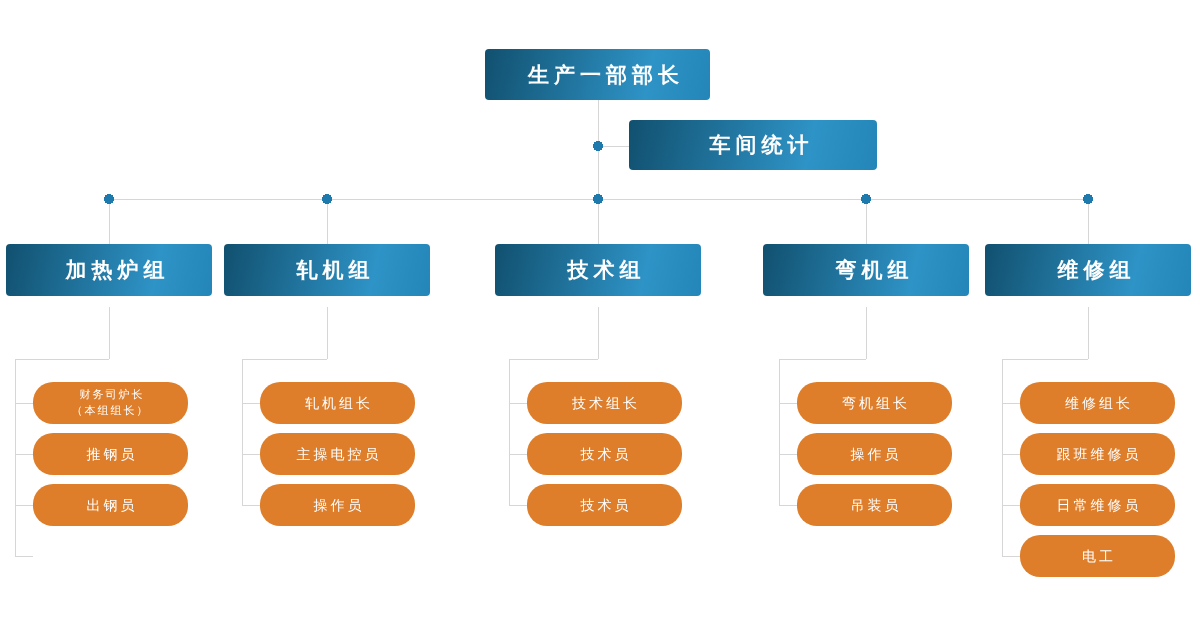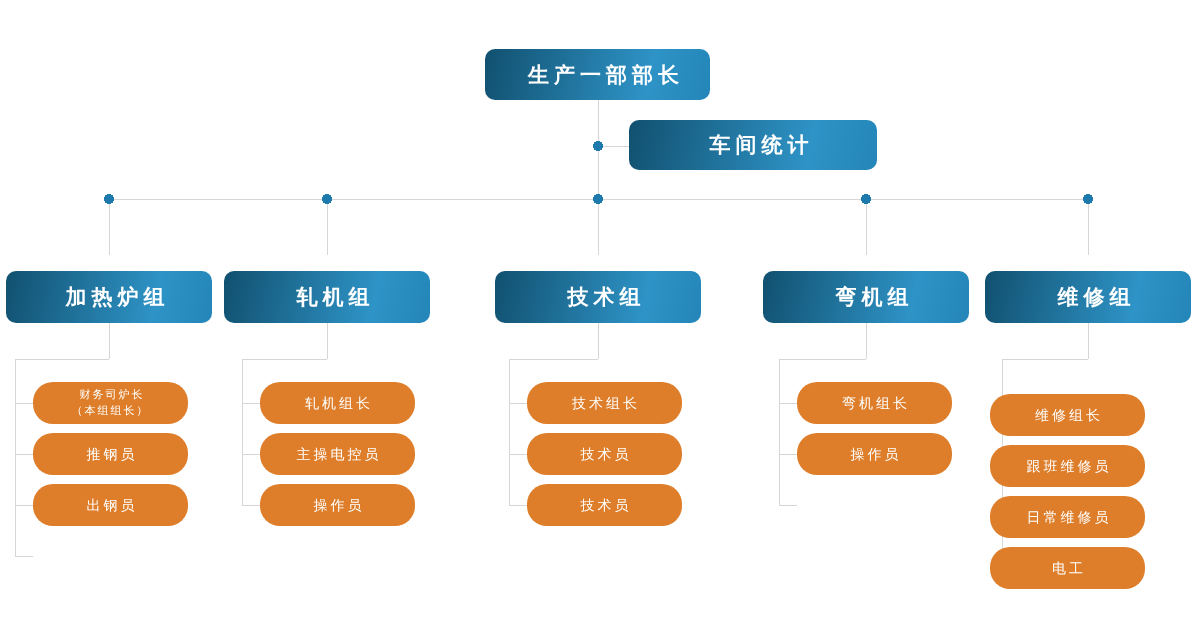--- a/index.html
+++ b/index.html
@@ -16,28 +16,28 @@
     position:relative;width:1200px;height:634px;background:var(--background);
     font-family:"DejaVu Sans","Liberation Sans",sans-serif;overflow:hidden;
   }
   .connector-layer{position:absolute;left:0;top:0;pointer-events:none;}
   .node{
     position:absolute;display:flex;align-items:center;justify-content:center;
     color:var(--text-color);text-align:center;box-sizing:border-box;
   }
   .blue{
     background:linear-gradient(102deg,var(--blue-gradient-start) 0%,var(--blue-gradient-end) 72%,#2486B8 100%);
-    border-radius:10px;font-weight:bold;font-size:21px;letter-spacing:5px;text-indent:5px;padding-left:12px;
+    border-radius:4px;font-weight:bold;font-size:21px;letter-spacing:5px;text-indent:5px;padding-left:12px;
   }
   .root-box{left:485px;top:49px;width:225px;height:51px;}
   .stat-box{left:629px;top:120px;width:248px;height:50px;}
-  .group-box{top:271px;width:206px;height:52px;}
+  .group-box{top:244px;width:206px;height:52px;}
   .g0{left:6px;} .g1{left:224px;} .g2{left:495px;} .g3{left:763px;} .g4{left:985px;}
   .col{position:absolute;top:382px;display:flex;flex-direction:column;gap:9px;}
-  .c0{left:33px;} .c1{left:260px;} .c2{left:527px;} .c3{left:797px;} .c4{left:990px;margin-top:12px;}
+  .c0{left:33px;} .c1{left:260px;} .c2{left:527px;} .c3{left:797px;} .c4{left:1020px;}
   .member{
     position:relative;display:flex;align-items:center;justify-content:center;
     width:155px;height:42px;background:var(--orange);border-radius:20px;
     color:var(--text-color);font-size:14px;font-weight:500;letter-spacing:3px;text-indent:3px;
     white-space:pre-line;line-height:1.3;text-align:center;
   }
   .member.small{font-size:11px;letter-spacing:2px;line-height:1.45;}
 </style>
 </head>
 <body>
@@ -101,20 +101,21 @@
 
   <div class="col c2">
     <div class="member">技术组长</div>
     <div class="member">技术员</div>
     <div class="member">技术员</div>
   </div>
 
   <div class="col c3">
     <div class="member">弯机组长</div>
     <div class="member">操作员</div>
+    <div class="member">吊装员</div>
   </div>
 
   <div class="col c4">
     <div class="member">维修组长</div>
     <div class="member">跟班维修员</div>
     <div class="member">日常维修员</div>
     <div class="member">电工</div>
   </div>
 
 </div>

